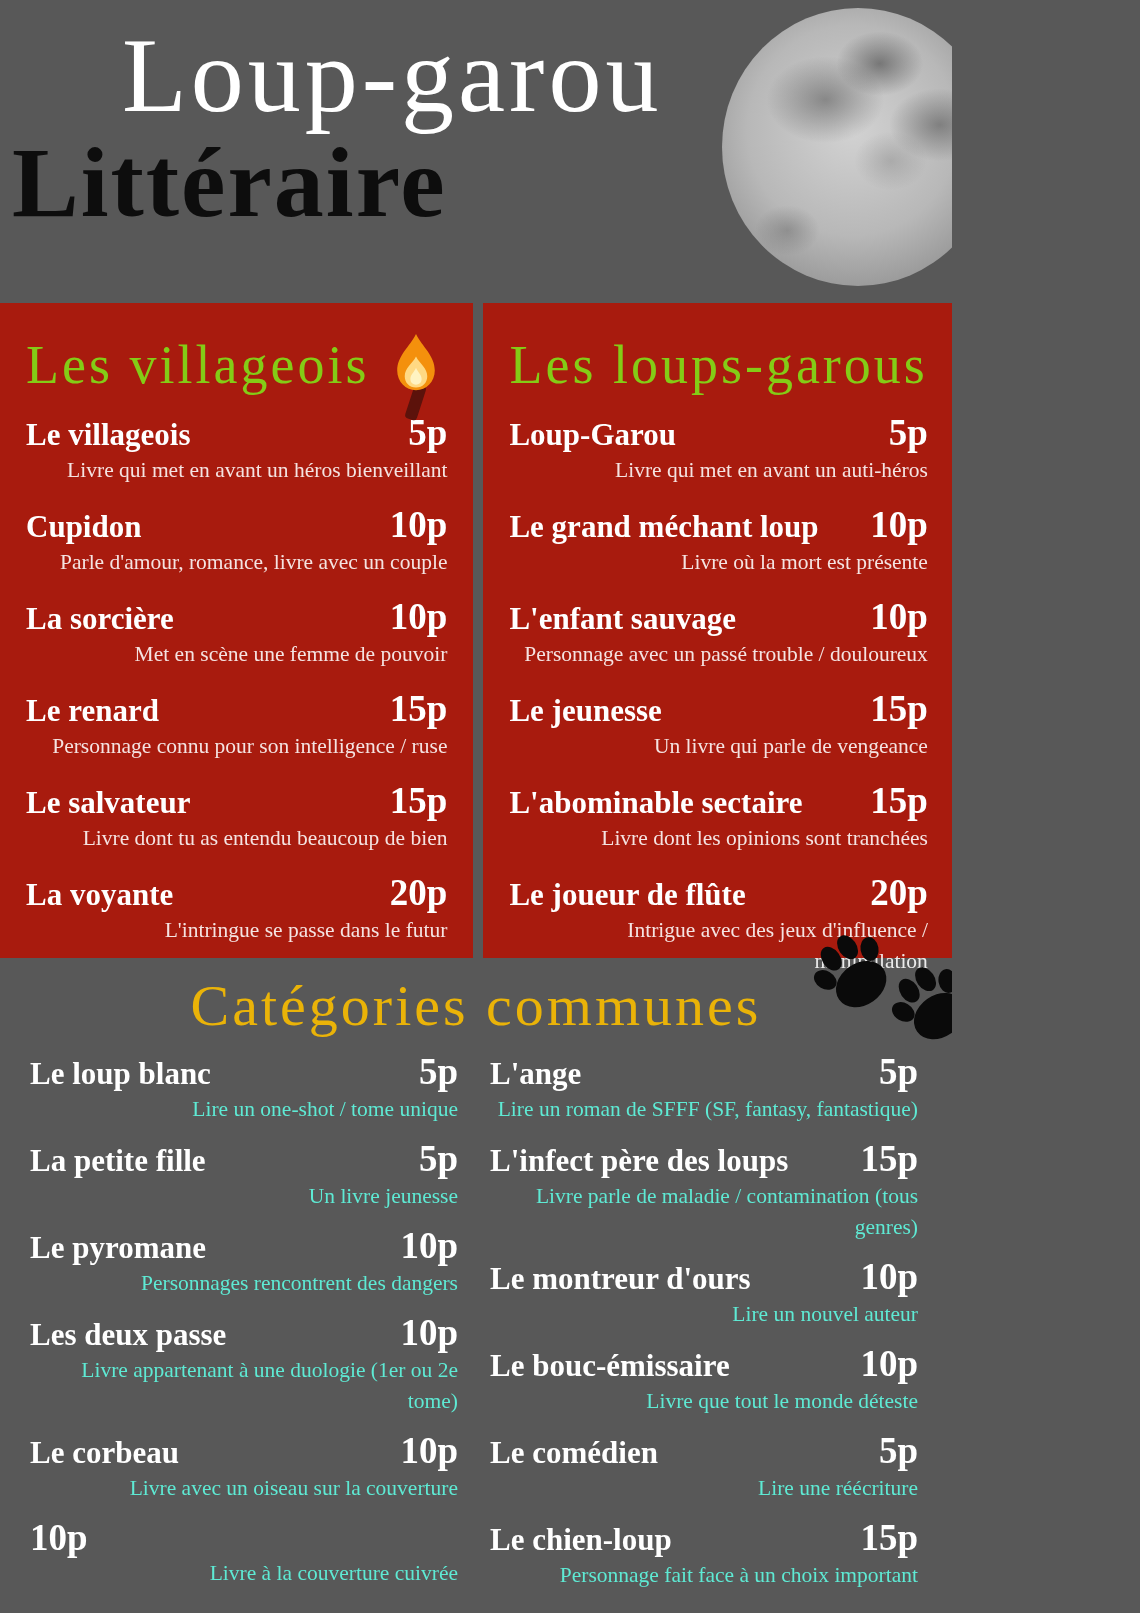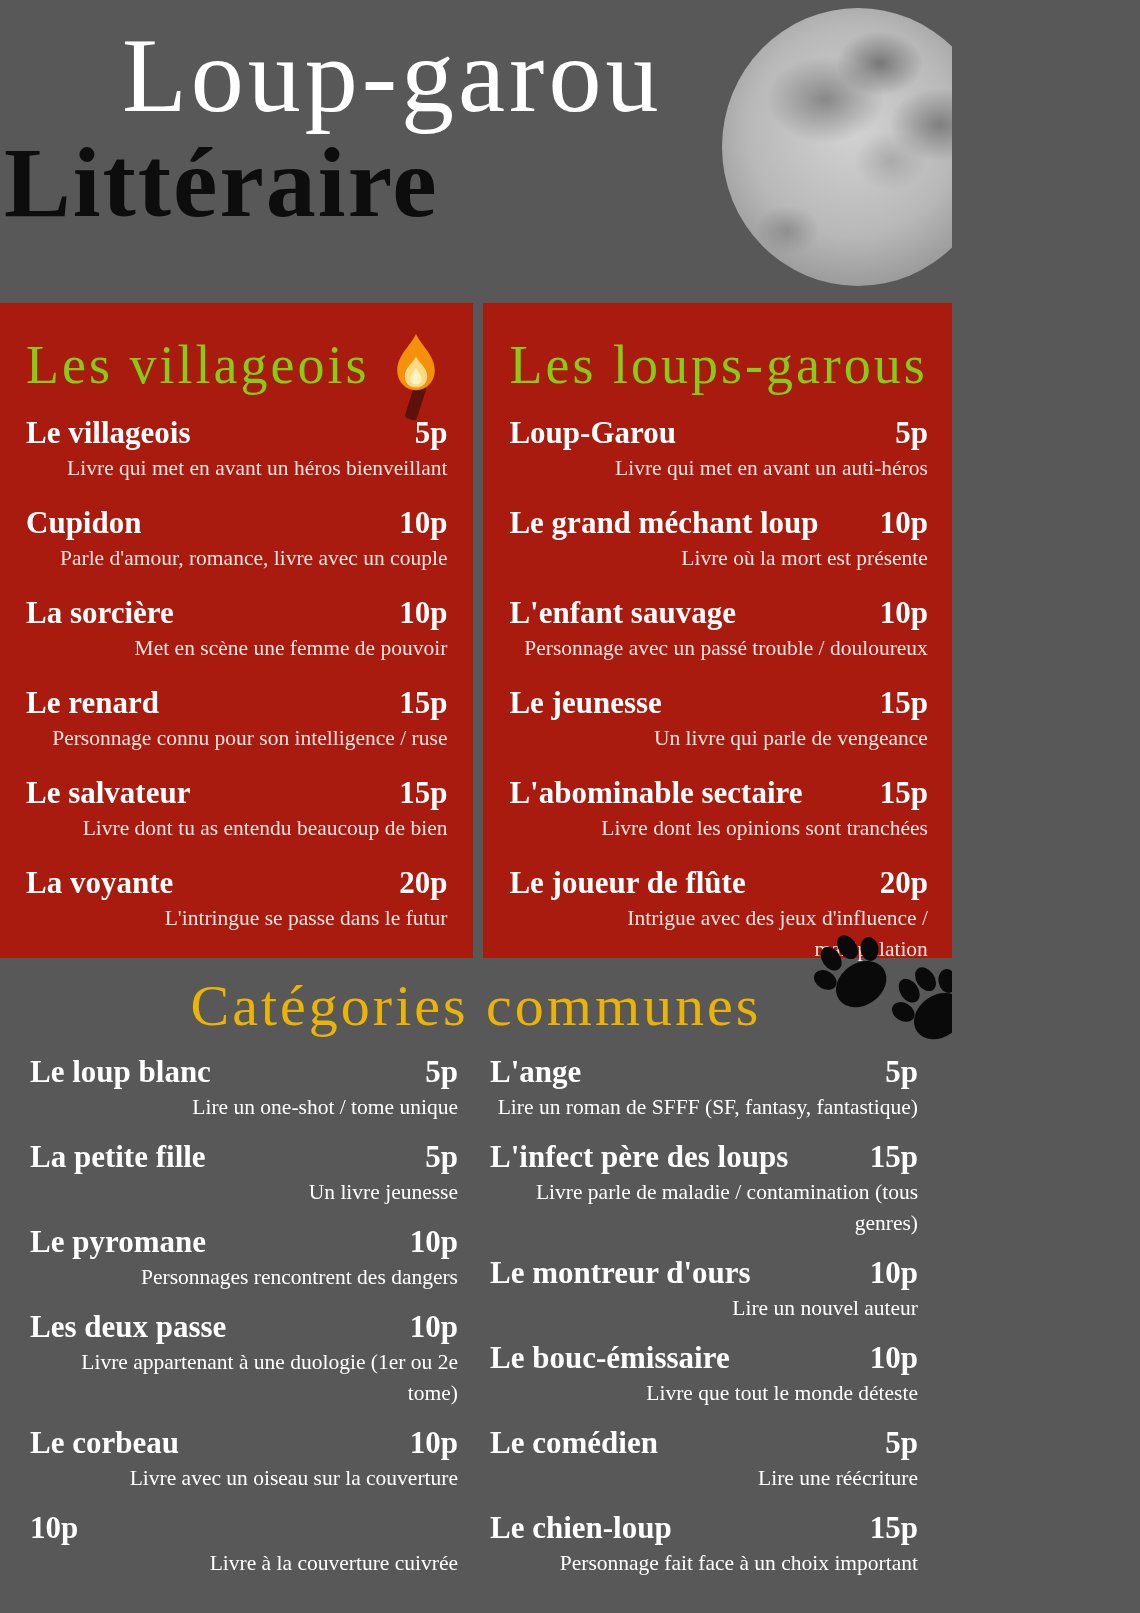--- a/index.html
+++ b/index.html
@@ -23,49 +23,49 @@
       radial-gradient(ellipse 52px 42px at 62% 55%, rgba(120,120,120,.35), transparent 70%),
       radial-gradient(ellipse 46px 36px at 24% 80%, rgba(95,95,95,.40), transparent 70%),
       radial-gradient(circle at 48% 44%, #d2d2d2 0%, #b8b8b8 50%, #929292 82%, #6e6e6e 100%);
   }
   .title1{
     position:absolute;left:122px;top:18px;
     font-size:106px;line-height:1.1;color:#ffffff;
     letter-spacing:4px;white-space:nowrap;z-index:2;
   }
   .title2{
-    position:absolute;left:4px;top:128px;
+    position:absolute;left:12px;top:128px;
     font-size:100px;line-height:1.1;color:#0d0d0d;
     font-weight:bold;letter-spacing:2px;white-space:nowrap;z-index:2;
   }
   
   .panels{display:flex;gap:10px;height:655px;}
   .panel{flex:1;background:#a81b0e;box-sizing:border-box;padding:14px 26px 0 26px;}
   .panel-heading{
     display:flex;align-items:center;justify-content:center;
     color:#84cc16;font-size:54px;letter-spacing:3px;
     height:96px;white-space:nowrap;
   }
   .torch{margin-left:16px;transform:translateY(14px);}
   .item{margin-bottom:19px;}
   .item-top{display:flex;justify-content:space-between;align-items:baseline;}
   .item-name{color:#ffffff;font-weight:bold;font-size:31px;line-height:40px;}
-  .item-points{color:#ffffff;font-weight:bold;font-size:31px;line-height:40px;}
+  .item-points{color:#ffffff;font-weight:bold;font-size:37px;line-height:40px;}
   .item-desc{color:rgba(255,255,255,0.88);font-size:21.5px;line-height:31px;padding-left:7px;text-align:right;}
   
   .common-heading{
     text-align:center;color:#eab308;font-size:58px;letter-spacing:3px;
     margin-top:6px;height:84px;line-height:84px;white-space:nowrap;
   }
   .common-grid{
     display:grid;grid-template-columns:1fr 1fr;
     column-gap:32px;padding:4px 34px 0 30px;
   }
   .common-grid .item{margin-bottom:14px;}
-  .common-grid .item-desc{color:#ffffff;}
+  .common-grid .item-desc{color:#5eead4;}
   .paws{position:absolute;top:893px;right:-12px;z-index:3;}
 </style>
 </head>
 <body>
 
 <div class="page">
 
   <div class="header">
     <div class="moon"></div>
     <div class="title1">Loup-garou</div>

